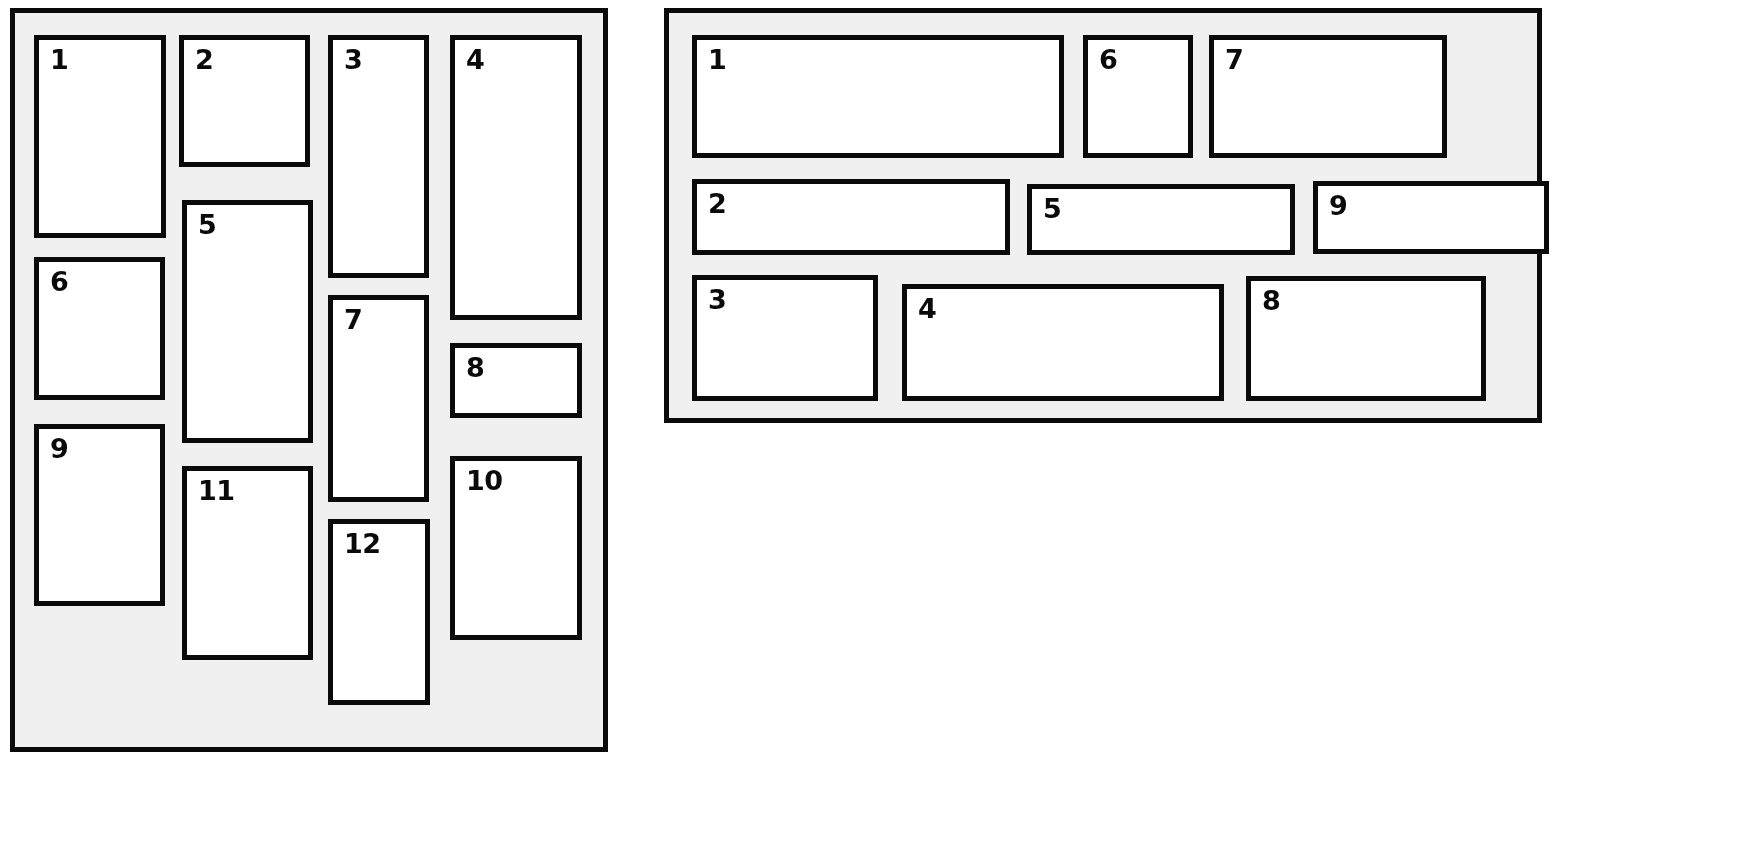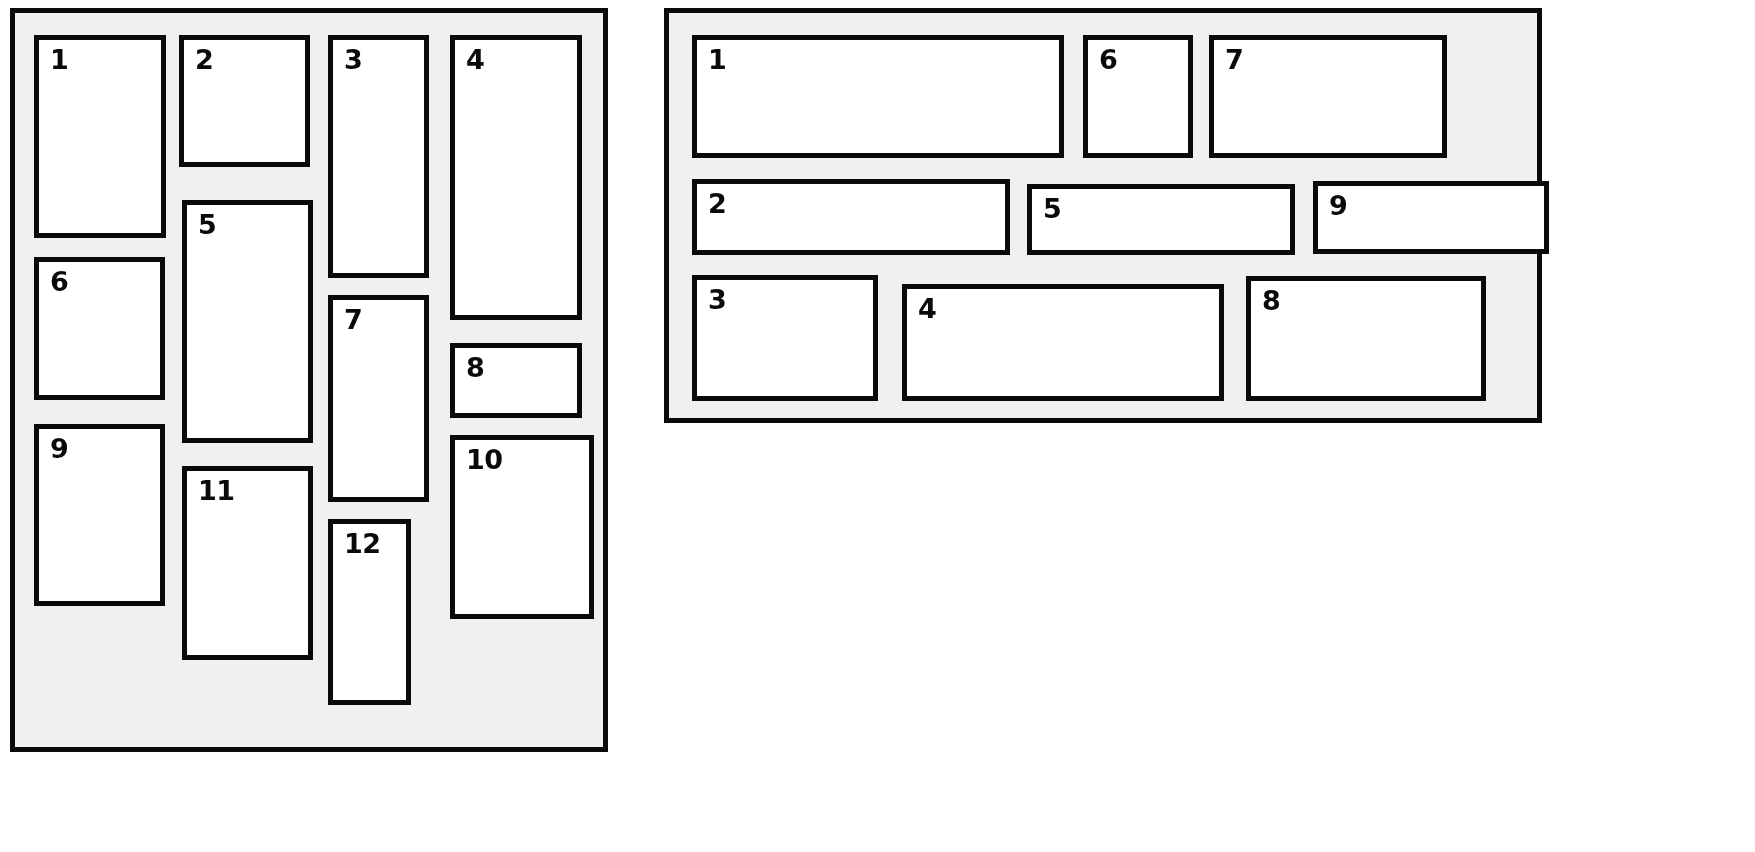--- a/index.html
+++ b/index.html
@@ -71,27 +71,27 @@
       </div>
       <div class="box" style="left: 313px; top: 282px; width: 101px; height: 207px; background: rgb(255, 255, 255); border-color: rgb(10, 10, 10);">
         <span class="box-label">7</span>
       </div>
       <div class="box" style="left: 435px; top: 330px; width: 132px; height: 75px; background: rgb(255, 255, 255); border-color: rgb(10, 10, 10);">
         <span class="box-label">8</span>
       </div>
       <div class="box" style="left: 19px; top: 411px; width: 131px; height: 182px; background: rgb(255, 255, 255); border-color: rgb(10, 10, 10);">
         <span class="box-label">9</span>
       </div>
-      <div class="box" style="left: 435px; top: 422px; width: 144px; height: 184px; background: rgb(255, 255, 255); border-color: rgb(10, 10, 10); text-align: center;">
+      <div class="box" style="left: 435px; top: 443px; width: 132px; height: 184px; background: rgb(255, 255, 255); border-color: rgb(10, 10, 10); text-align: center;">
         <span class="box-label">10</span>
       </div>
       <div class="box" style="left: 167px; top: 453px; width: 131px; height: 194px; background: rgb(255, 255, 255); border-color: rgb(10, 10, 10);">
         <span class="box-label">11</span>
       </div>
-      <div class="box" style="left: 313px; top: 506px; width: 83px; height: 186px; background: rgb(255, 255, 255); border-color: rgb(10, 10, 10);">
+      <div class="box" style="left: 313px; top: 506px; width: 102px; height: 186px; background: rgb(255, 255, 255); border-color: rgb(10, 10, 10);">
         <span class="box-label">12</span>
       </div>
     </div>
     <div class="panel" style="left: 664px; top: 8px; width: 878px; height: 415px; background: rgb(240, 240, 240); border-color: rgb(10, 10, 10);">
       <div class="box" style="left: 23px; top: 22px; width: 372px; height: 123px; background: rgb(255, 255, 255); border-color: rgb(10, 10, 10);">
         <span class="box-label">1</span>
       </div>
       <div class="box" style="left: 414px; top: 22px; width: 110px; height: 123px; background: rgb(255, 255, 255); border-color: rgb(10, 10, 10);">
         <span class="box-label">6</span>
       </div>

